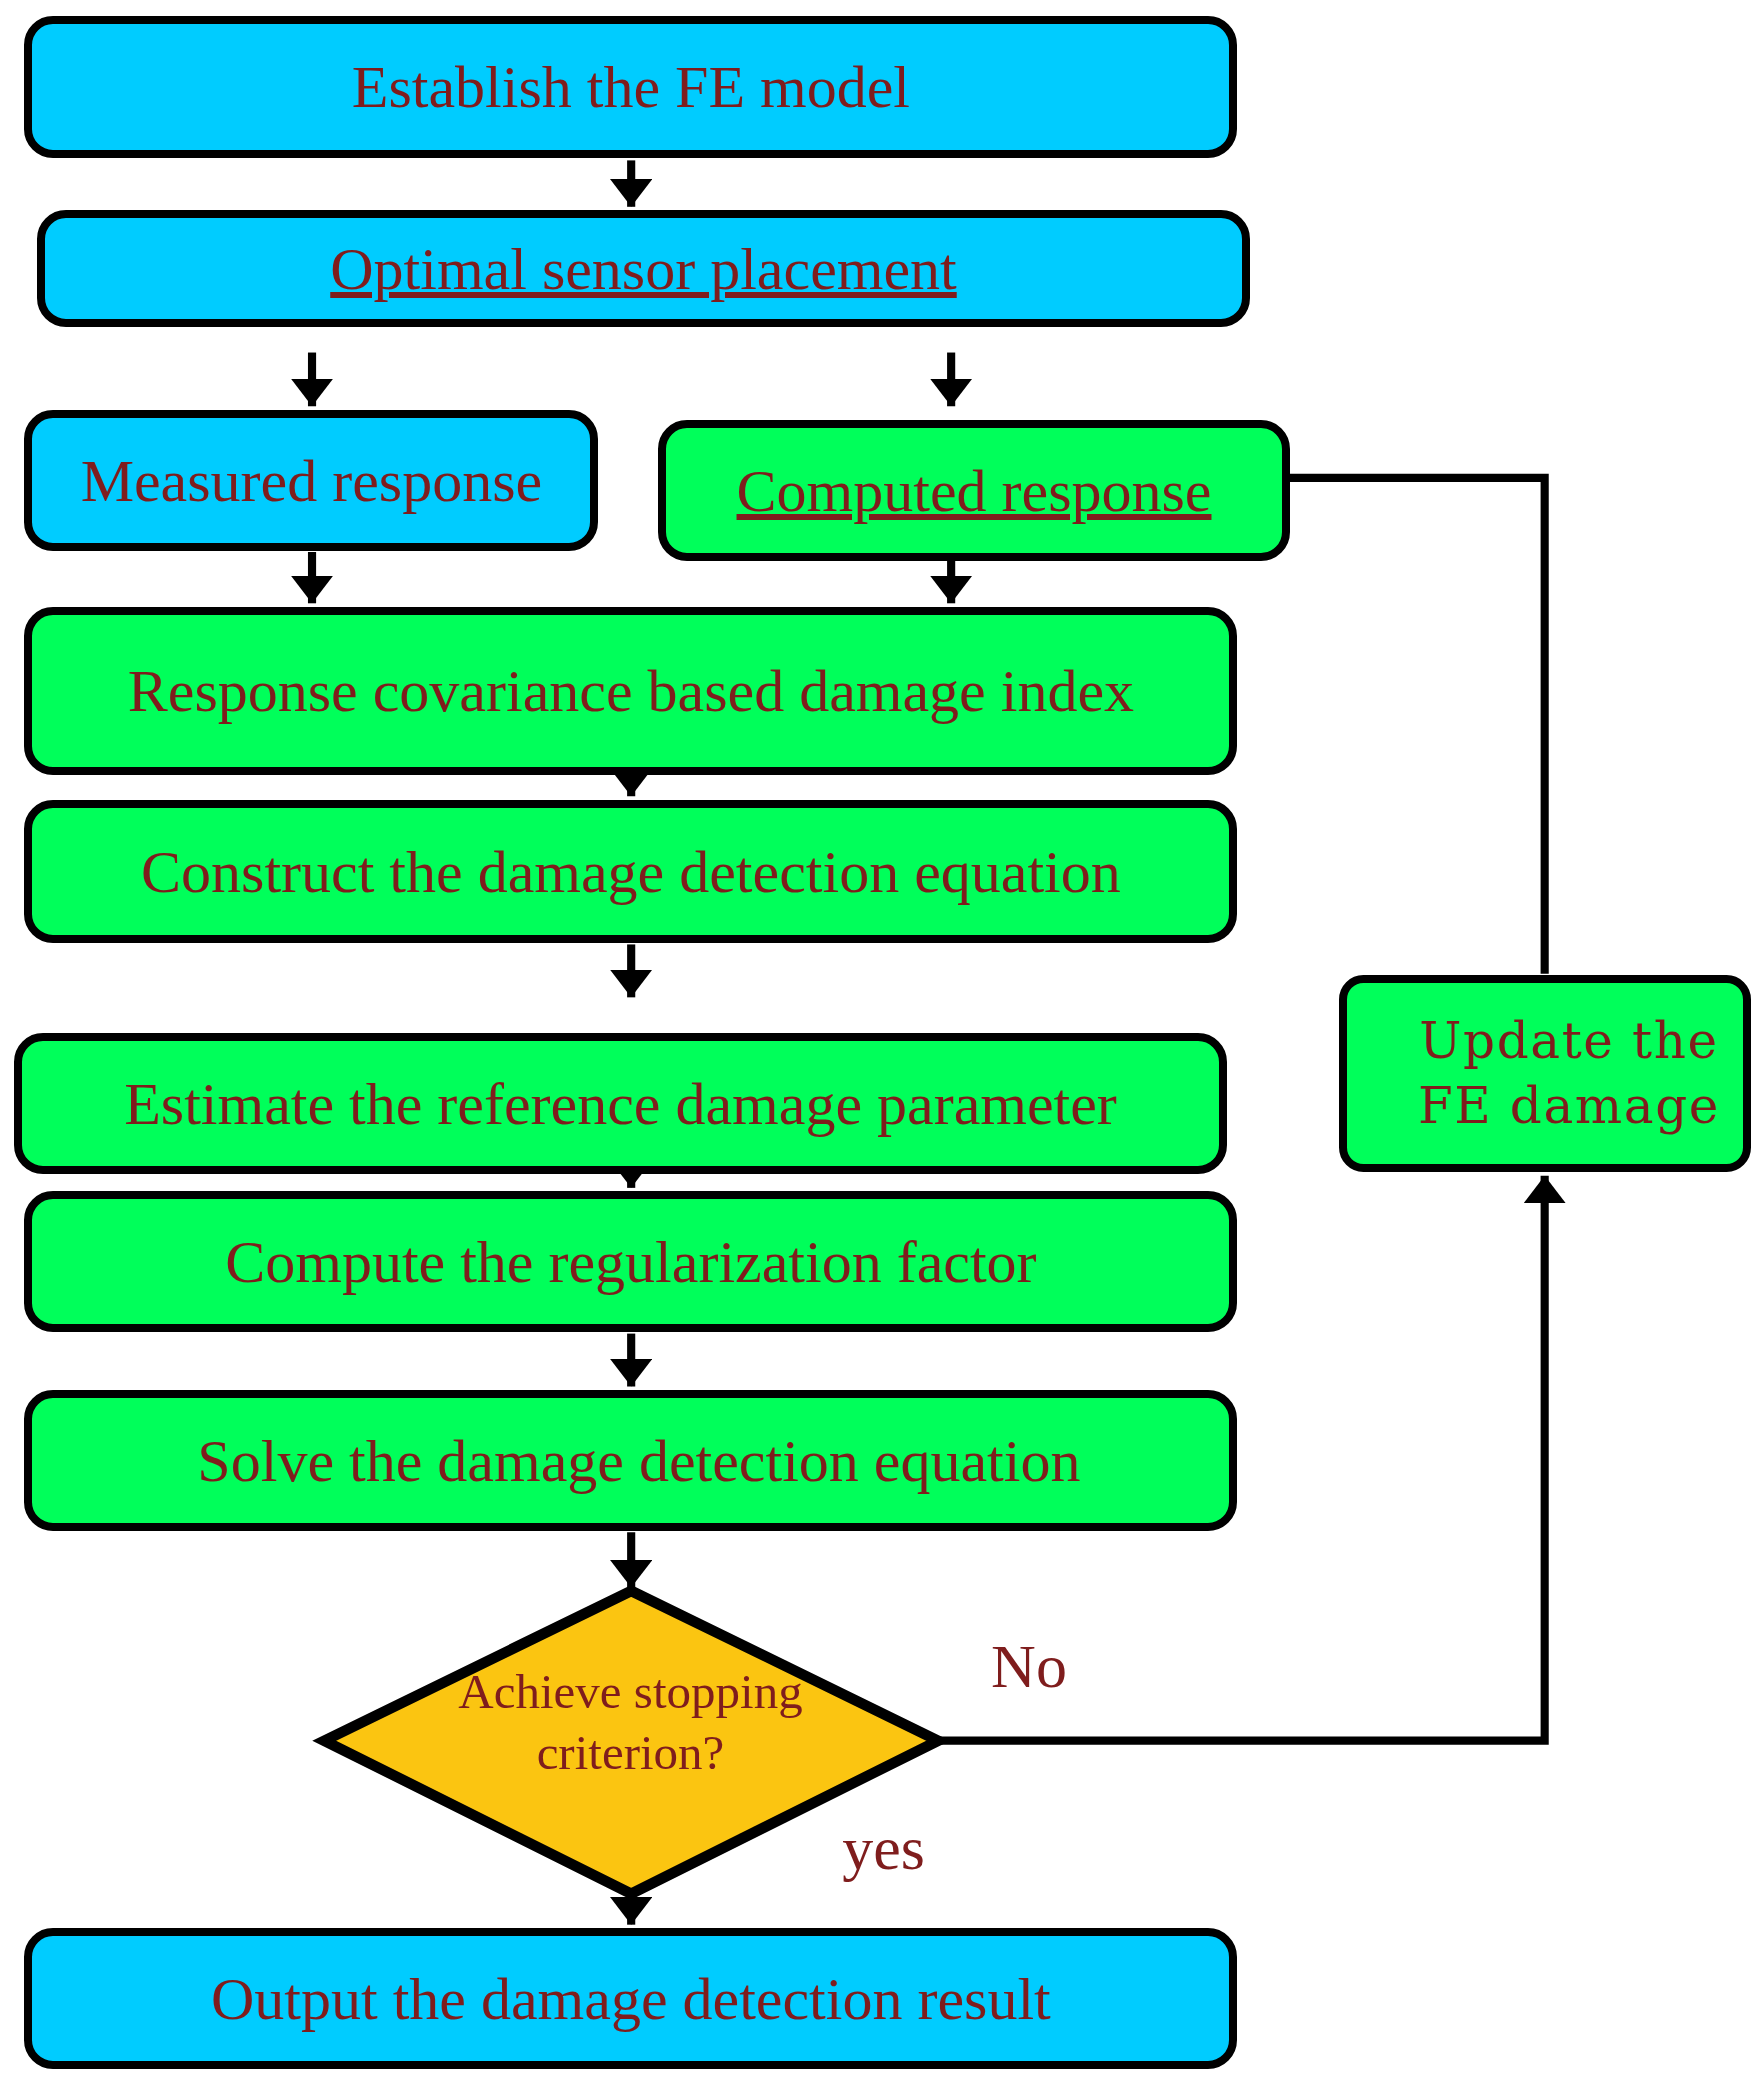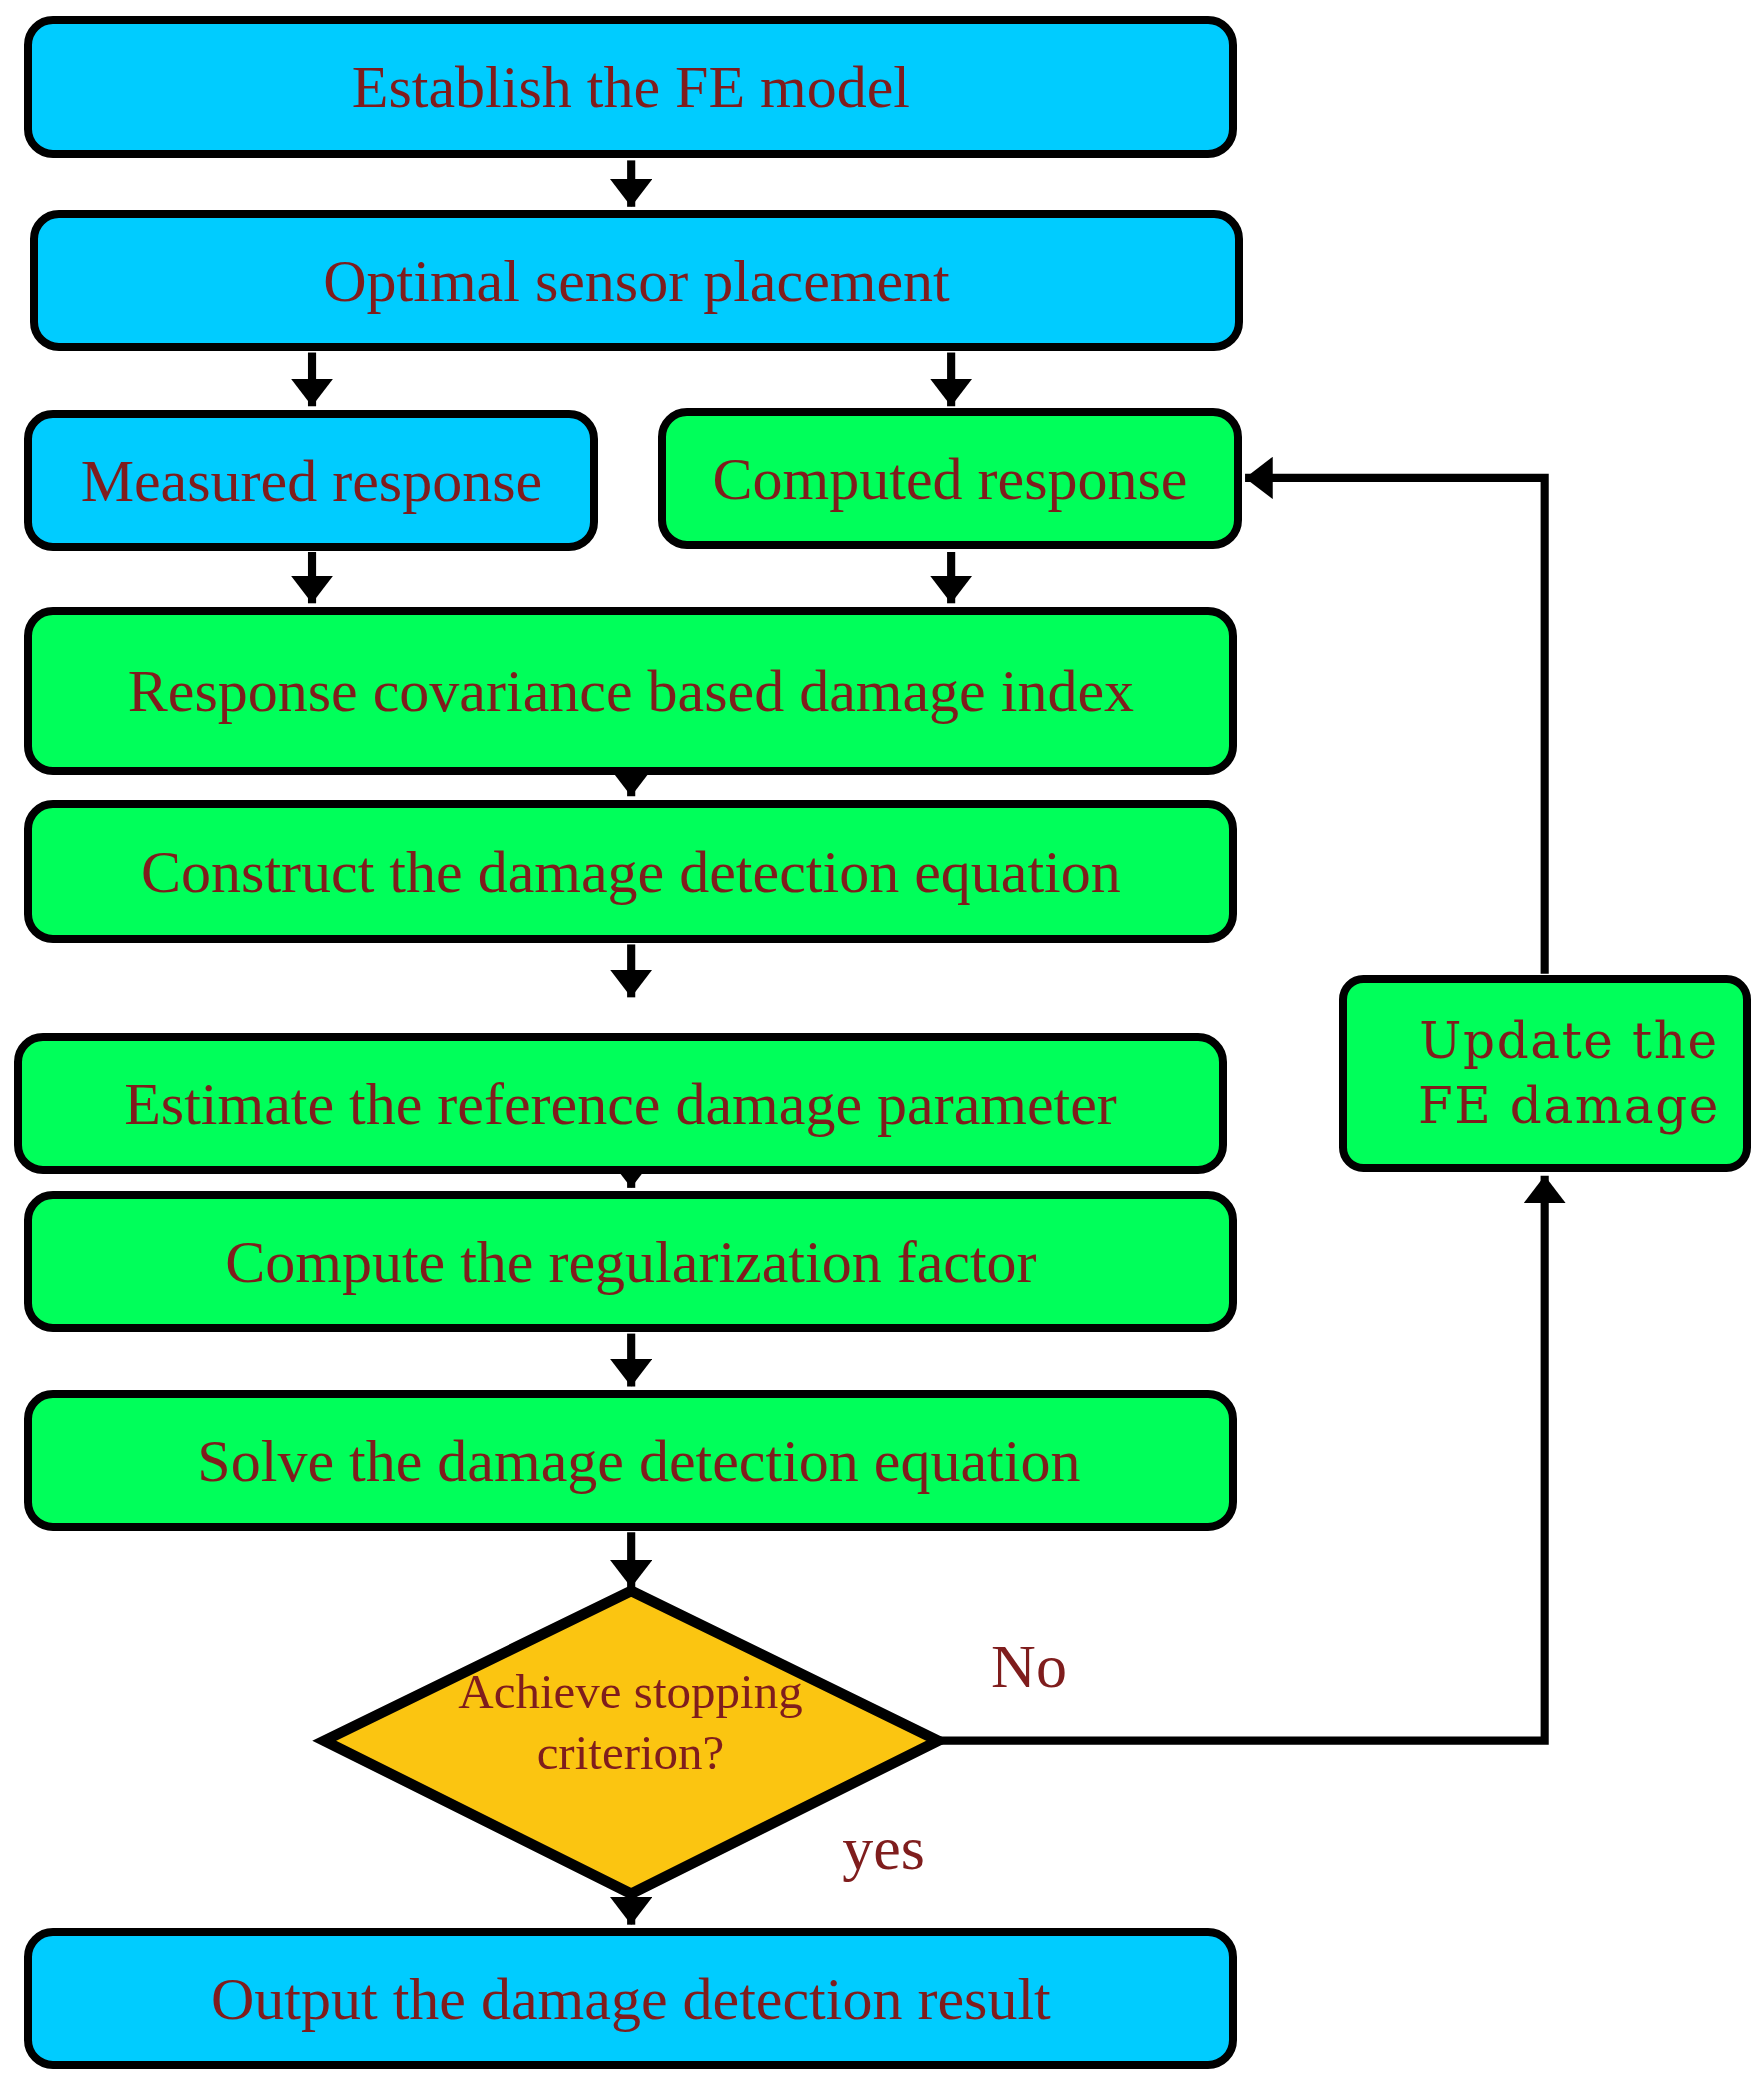--- a/index.html
+++ b/index.html
@@ -63,23 +63,23 @@
     position: absolute;
     font-size: 62px;
     line-height: 1;
     text-align: center;
   }
   .edge-label.no  { left: 964px; top: 1635px; width: 130px; }
   .edge-label.yes { left: 802px;  top: 1817px; width: 163px; }
 
   
   .n-establish     { left: 24.4px;   top: 16.3px;   width: 1213px; height: 142px; }
-  .n-osp           { left: 30px;   top: 210px;  width: 1213px; height: 141px; }
+  .n-osp           { left: 37px;   top: 210px;  width: 1213px; height: 117px; text-decoration: underline; }
   .n-measured      { left: 24.4px;   top: 410px;  width: 574px;  height: 141px; }
-  .n-computed      { left: 658px;  top: 408px;  width: 584px;  height: 141px; }
+  .n-computed      { left: 658px;  top: 420px;  width: 632px;  height: 141px; text-decoration: underline; }
   .n-rcov          { left: 24.4px;   top: 607px;  width: 1213px; height: 168px; }
   .n-construct     { left: 24.4px;   top: 800px;  width: 1213px; height: 143px; }
   .n-estimate      { left: 14px;   top: 1001px; width: 1213px; height: 141px; margin-top: 32px; }
   .n-regfactor     { left: 24.4px;   top: 1191px; width: 1213px; height: 141px; }
   .n-solve         { left: 24.4px;   top: 1390px; width: 1213px; height: 141px; padding-left: 16px; }
   .n-update        { left: 1339px; top: 975px; width: 412px;  height: 197px; border-radius: 24.4px; }
   .n-output        { left: 24.4px;   top: 1928px; width: 1213px; height: 141px; }
 </style>
 </head>
 <body>

